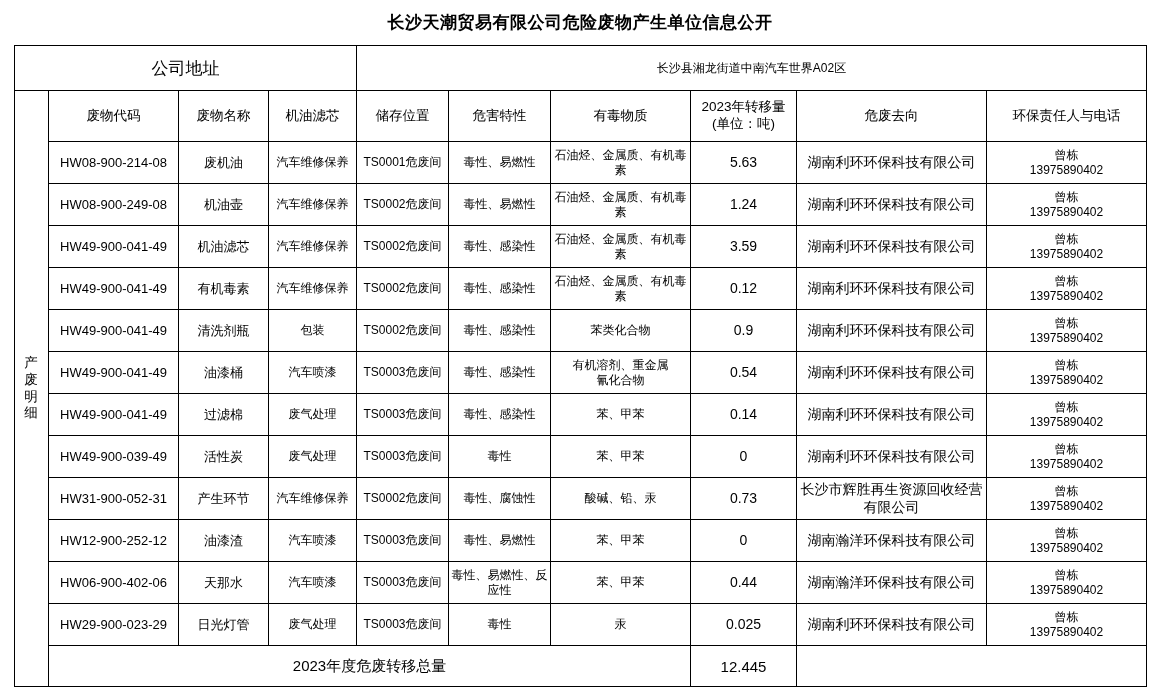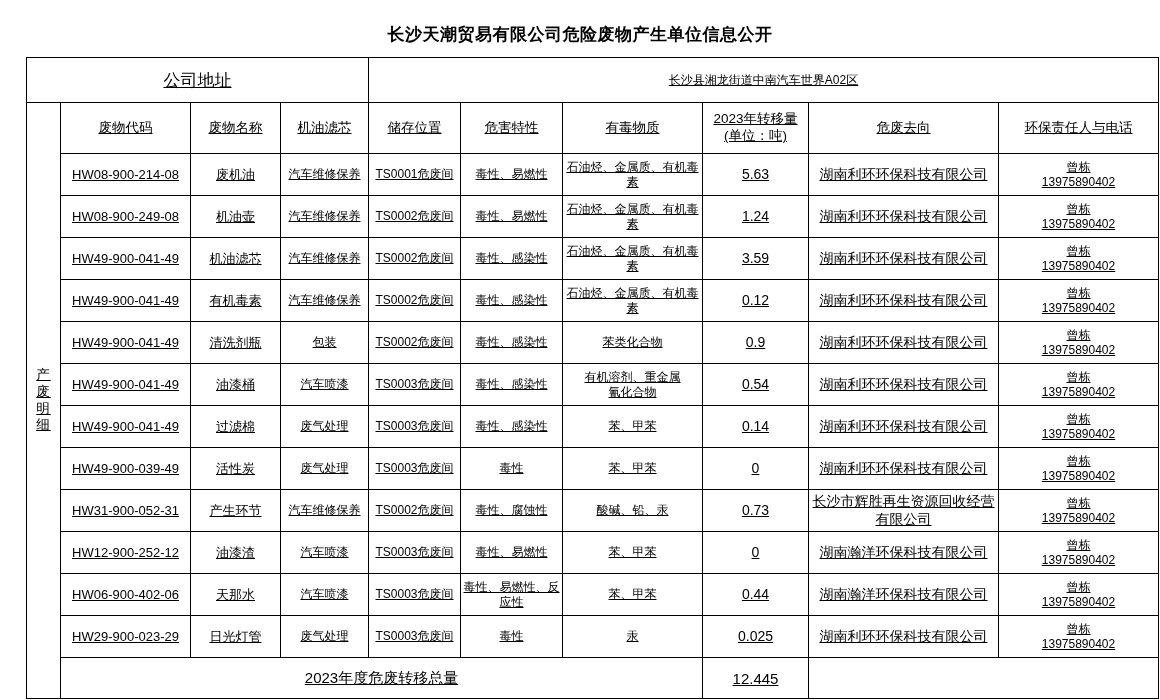--- a/index.html
+++ b/index.html
@@ -11,37 +11,36 @@
     height: 700px;
     background: #ffffff;
     font-family: "Liberation Sans", "DejaVu Sans", sans-serif;
     color: #000000;
     -webkit-font-smoothing: antialiased;
   }
   .page {
     width: 1160px;
     height: 700px;
     box-sizing: border-box;
-    padding: 12px;
+    padding: 0;
     position: relative;
   }
   .doc-title {
     text-align: center;
     font-size: 17px;
     font-weight: bold;
     letter-spacing: 0.5px;
     padding-top: 11px;
     padding-bottom: 11px;
   }
   table.main {
     border-collapse: collapse;
     table-layout: fixed;
     margin: 0 14px;
     width: 1132px;
-    text-decoration: underline;
   }
   table.main td, table.main th {
     border: 1px solid #000000;
     text-align: center;
     vertical-align: middle;
     font-weight: normal;
     padding: 2px 2px;
   }
   
   .addr-label {

